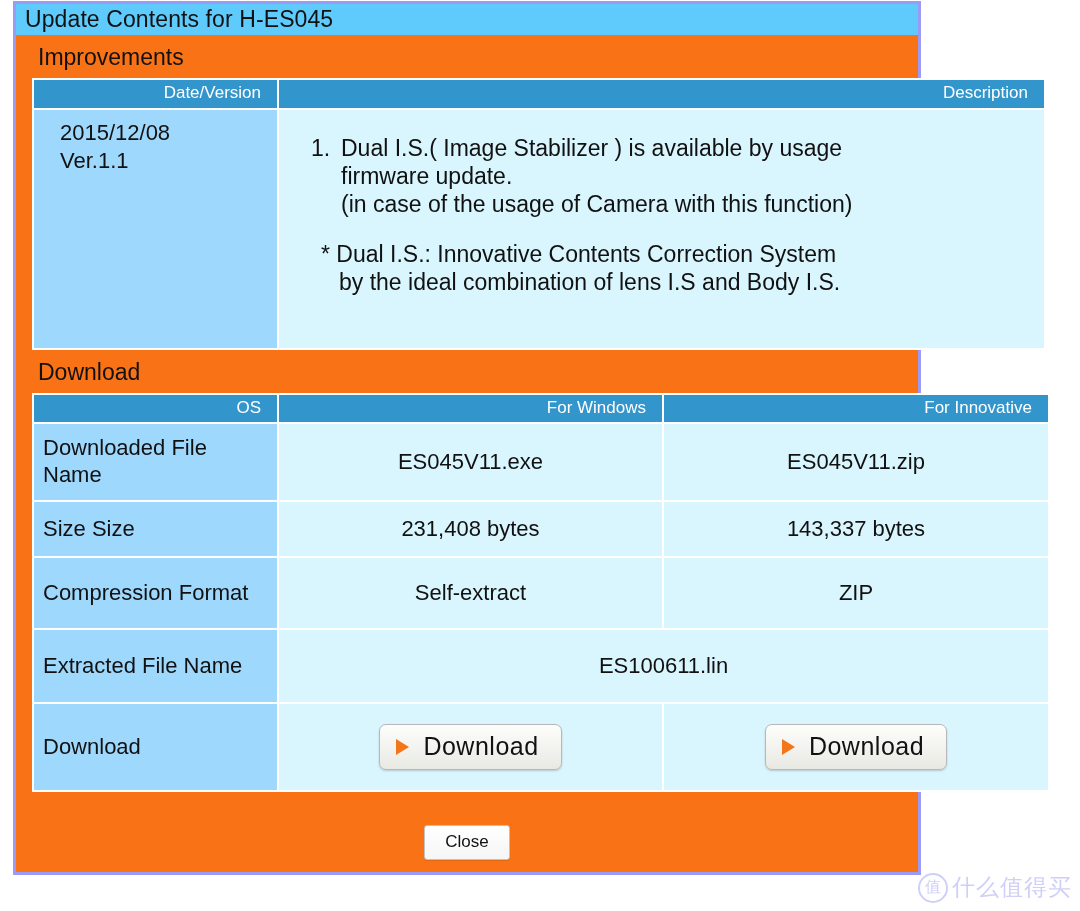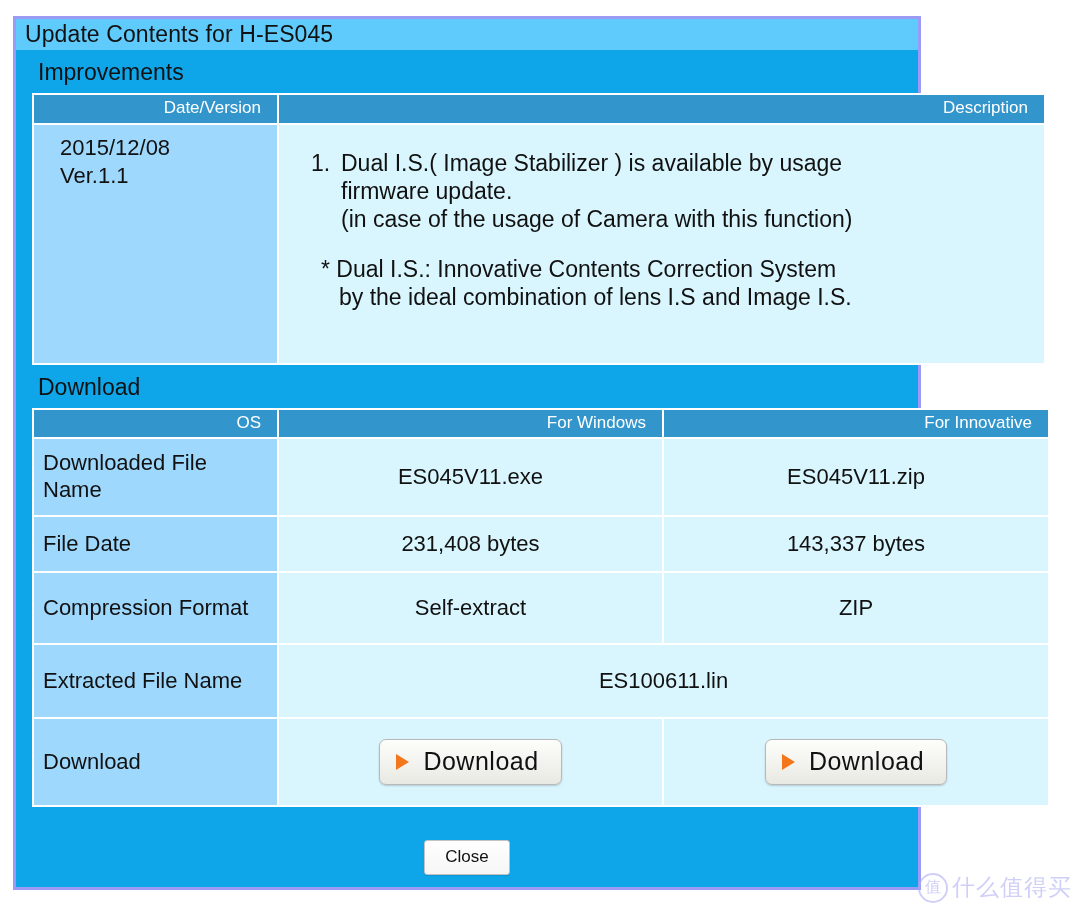--- a/index.html
+++ b/index.html
@@ -12,26 +12,26 @@
     height: 911px;
     font-family: "Liberation Sans", sans-serif;
     position: relative;
     overflow: hidden;
   }
 
   
   .dialog {
     position: absolute;
     left: 13px;
-    top: 16px;
+    top: 1px;
     width: 908px;
     height: 874px;
     border: 3px solid #9b9bf5;
     box-sizing: border-box;
-    background: #0ea5e9;
+    background: #f97316;
   }
 
   .titlebar {
     height: 31px;
     background: #5fcbfc;
     display: flex;
     align-items: center;
     padding-left: 9px;
     box-sizing: border-box;
   }
@@ -255,21 +255,21 @@
                 <span class="desc-num">1.</span>
                 <span>
                   <span>Dual I.S.( Image Stabilizer ) is available by usage</span><br>
                   <span>firmware update.</span><br>
                   <span>(in case of the usage of Camera with this function)</span>
                 </span>
               </li>
             </ul>
             <div class="desc-note">
               <span>* Dual I.S.:  Innovative Contents Correction System</span>
-              <span class="note-indent">by the ideal combination of lens I.S and Image I.S.</span>
+              <span class="note-indent">by the ideal combination of lens I.S and Body I.S.</span>
             </div>
           </td>
         </tr>
       </tbody>
     </table>
 
     <div class="section-heading">Download</div>
 
     <table class="grid download">
       <colgroup>
@@ -284,21 +284,21 @@
           <th>For Innovative</th>
         </tr>
       </thead>
       <tbody>
         <tr class="r-filename">
           <td class="label-cell">Downloaded File Name</td>
           <td class="value-cell">ES045V11.exe</td>
           <td class="value-cell">ES045V11.zip</td>
         </tr>
         <tr class="r-filesize">
-          <td class="label-cell">File Date</td>
+          <td class="label-cell">Size Size</td>
           <td class="value-cell">231,408 bytes</td>
           <td class="value-cell">143,337 bytes</td>
         </tr>
         <tr class="r-format">
           <td class="label-cell">Compression Format</td>
           <td class="value-cell">Self-extract</td>
           <td class="value-cell">ZIP</td>
         </tr>
         <tr class="r-extract">
           <td class="label-cell">Extracted File Name</td>

